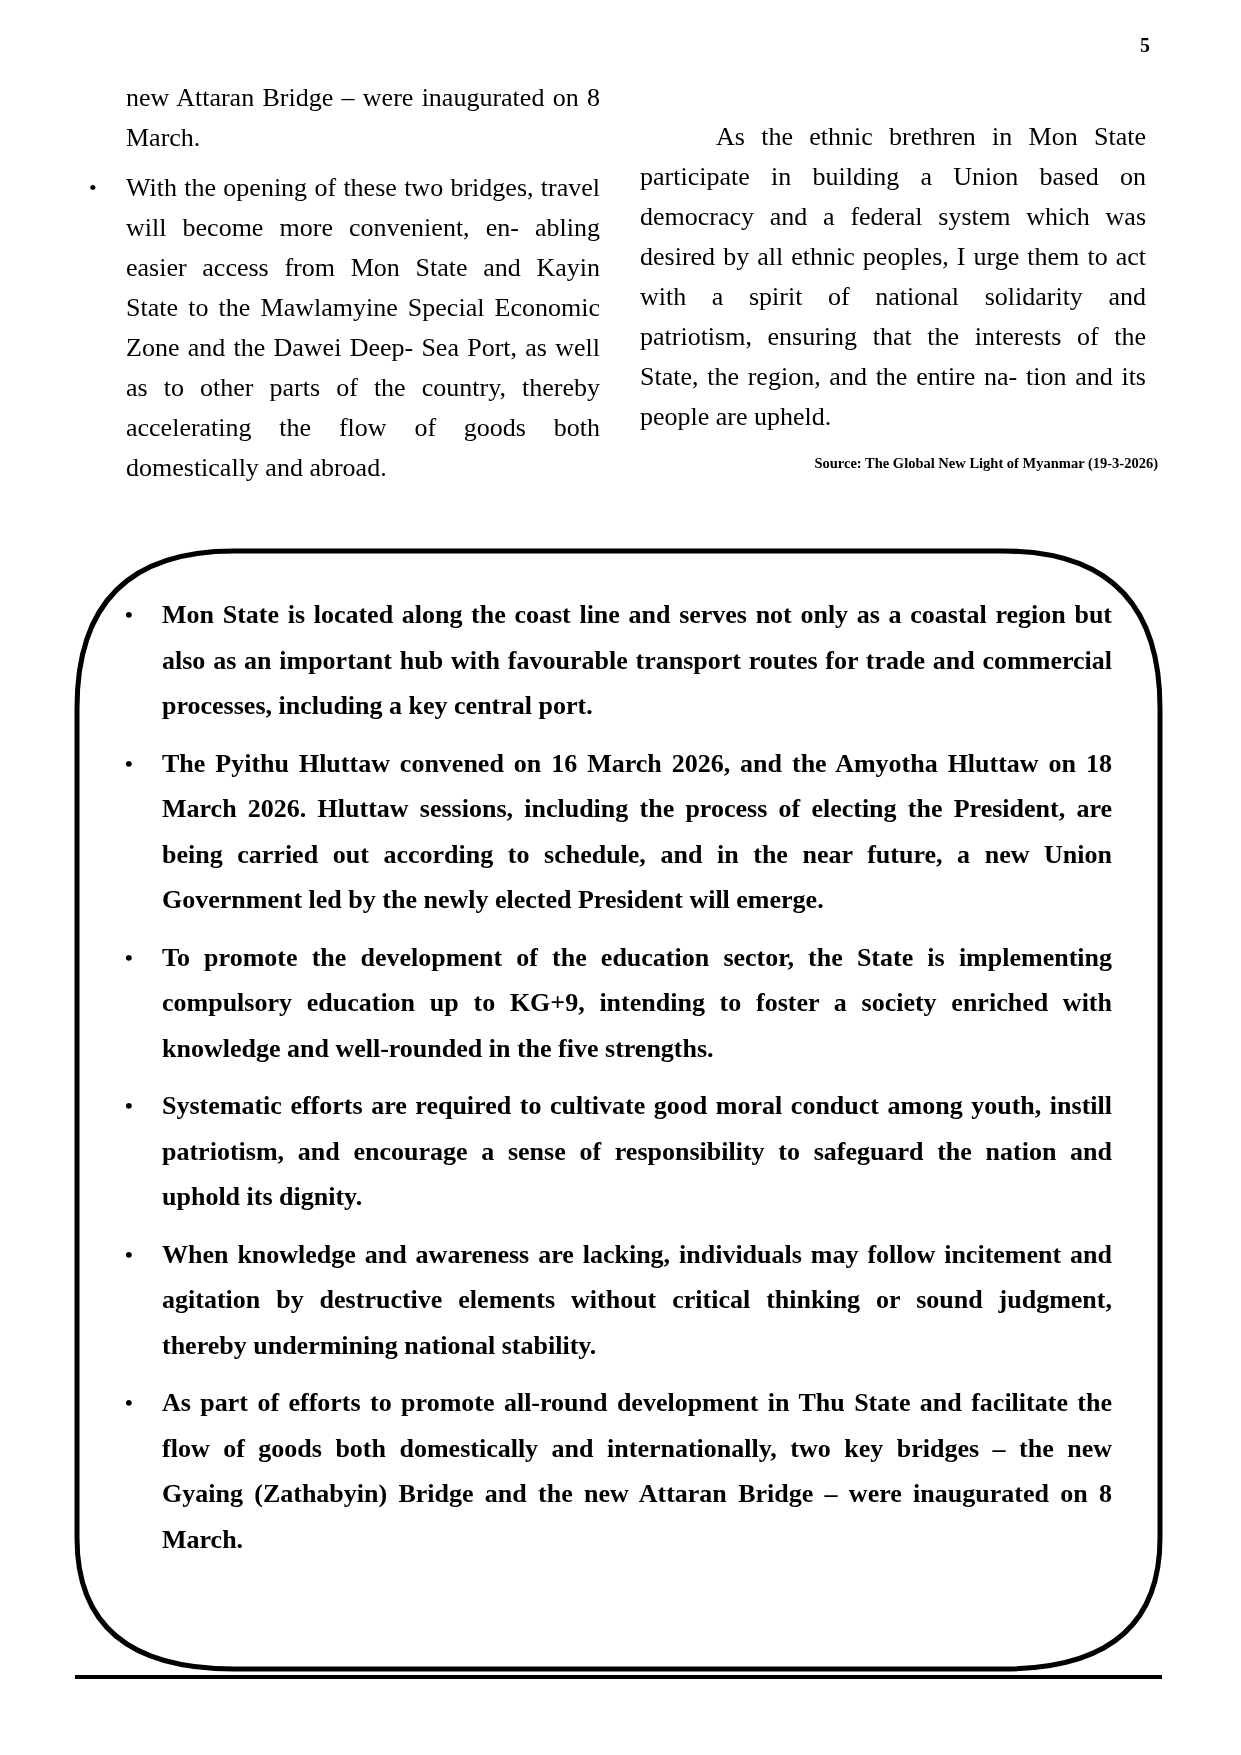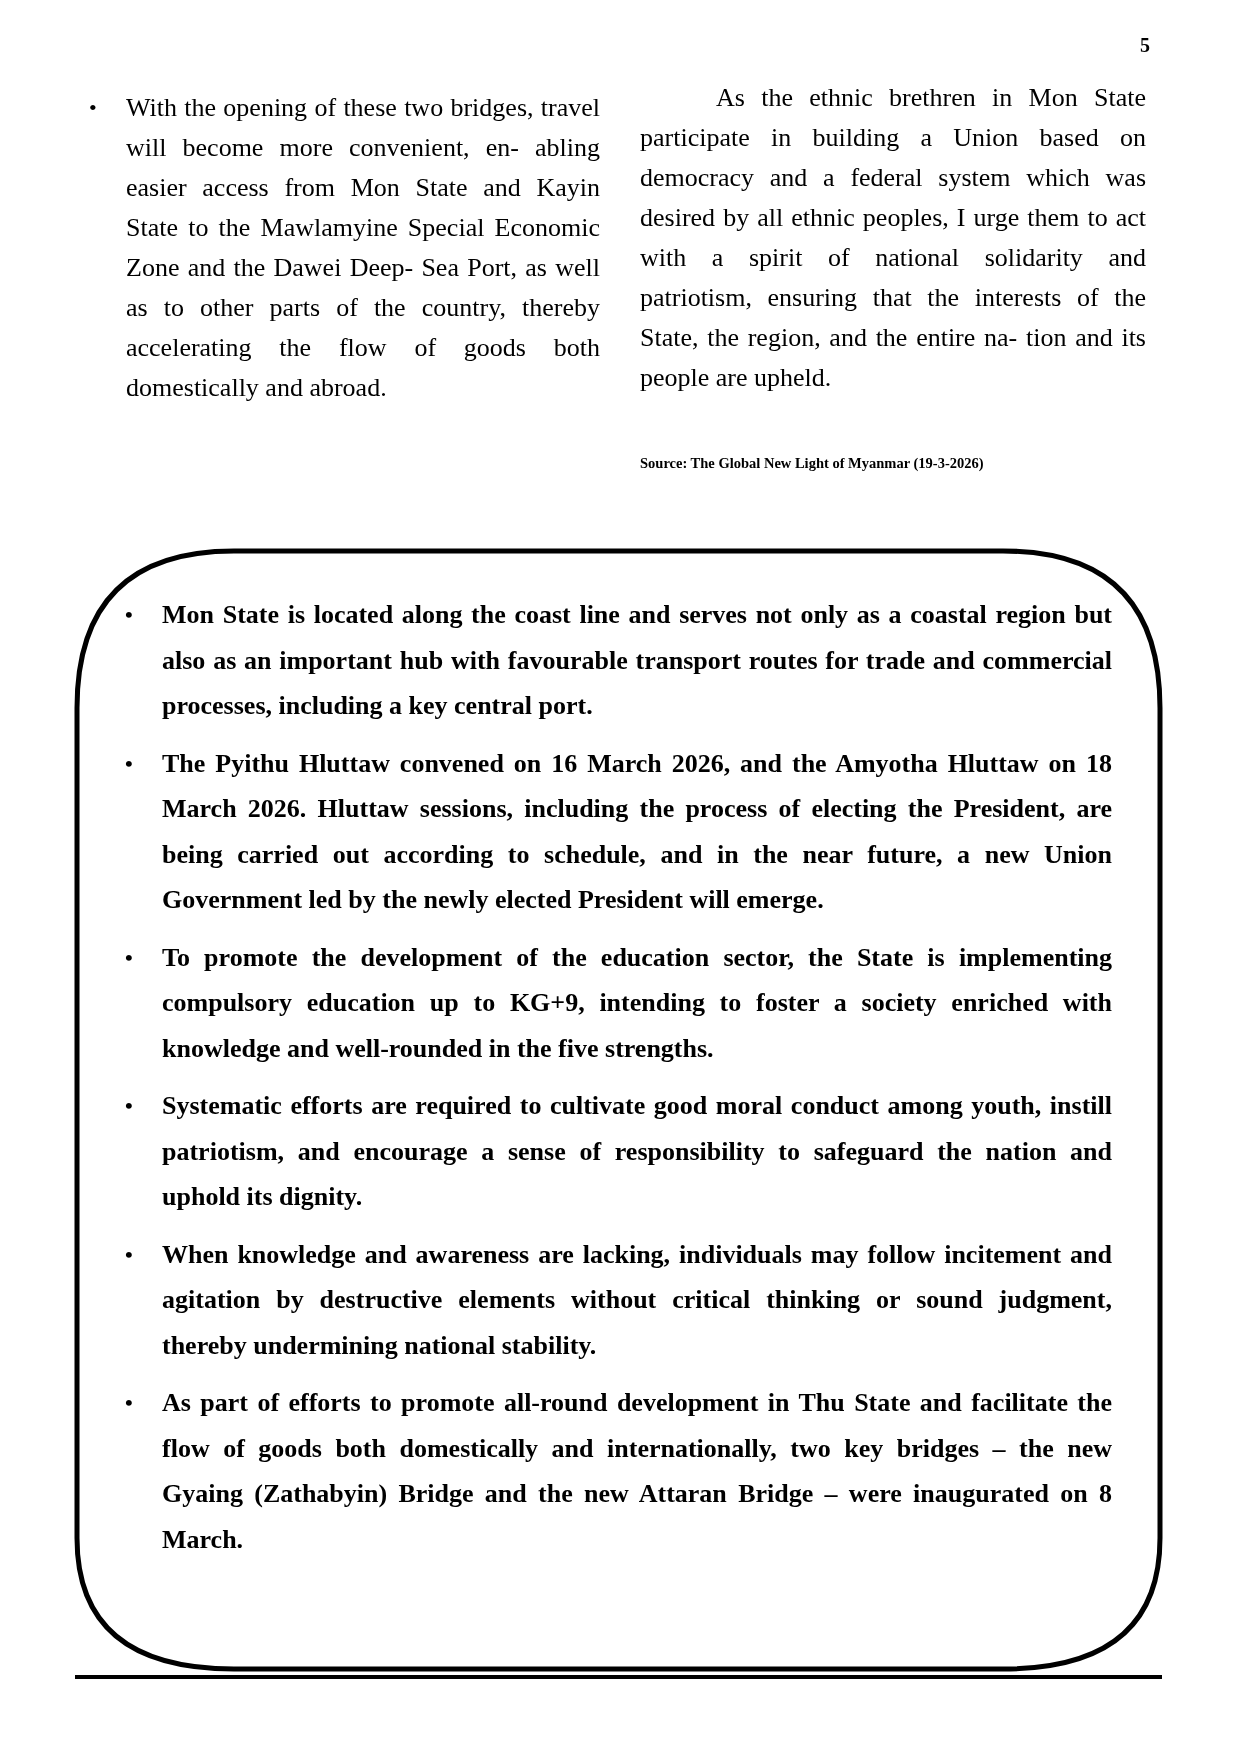--- a/index.html
+++ b/index.html
@@ -3,40 +3,41 @@
 <meta charset="utf-8">
 <style>
   html, body { margin: 0; padding: 0; background: #ffffff; }
   body { width: 1241px; height: 1755px; position: relative; overflow: hidden;
          font-family: "Liberation Serif", "DejaVu Serif", serif; color: #000; }
   .page-number { position: absolute; top: 34px; left: 1140px; font-size: 20px; font-weight: bold; }
   .col { position: absolute; top: 78px; font-size: 26px; line-height: 40px; text-align: justify; }
   .col-left { left: 126px; width: 474px; }
   .col-right { left: 640px; width: 506px; }
   .col p { margin: 0; }
-  .col .indent { text-indent: 76px; }
+  .col .indent { text-indent: 76px; margin-top: 39px; }
   .left-list { list-style: none; margin: 10px 0 0 0; padding: 0; }
   .left-list li { position: relative; }
   .bullet { position: absolute; left: -37px; top: 0; font-size: 22px; }
-  .source { position: absolute; left: 640px; width: 518px; top: 455px; 
+  .source { position: absolute; left: 640px; width: 518px; top: 455px; text-align: right;
             font-size: 14.5px; font-weight: bold; }
   .box { position: absolute; left: 74px; top: 548px; width: 1089px; height: 1124px; }
   .box svg { position: absolute; left: 0; top: 0; }
   .box-list { position: absolute; left: 88px; top: 44px; width: 950px; list-style: none; margin: 0; padding: 0;
               font-size: 26px; font-weight: bold; line-height: 45.5px; text-align: justify; }
   .box-list li { position: relative; margin-bottom: 12px; }
   .box-list .bullet { left: -37px; font-size: 22px; }
   .rule { position: absolute; left: 75px; top: 1675px; width: 1087px; height: 4px; background: #000; }
 </style>
 </head>
 <body>
 
 <div class="page-number">5</div>
 
 <div class="col col-left">
+  <p>new Attaran Bridge – were inaugurated on 8 March.</p>
   <ul class="left-list">
     <li>
       <span class="bullet">•</span>
       <span>With the opening of these two bridges, travel will become more convenient, en- abling easier access from Mon State and Kayin State to the Mawlamyine Special Economic Zone and the Dawei Deep- Sea Port, as well as to other parts of the country, thereby accelerating the flow of goods both domestically and abroad.</span>
     </li>
   </ul>
 </div>
 
 <div class="col col-right">
   <p class="indent">As the ethnic brethren in Mon State participate in building a Union based on democracy and a federal system which was desired by all ethnic peoples, I urge them to act with a spirit of national solidarity and patriotism, ensuring that the interests of the State, the region, and the entire na- tion and its people are upheld.</p>

